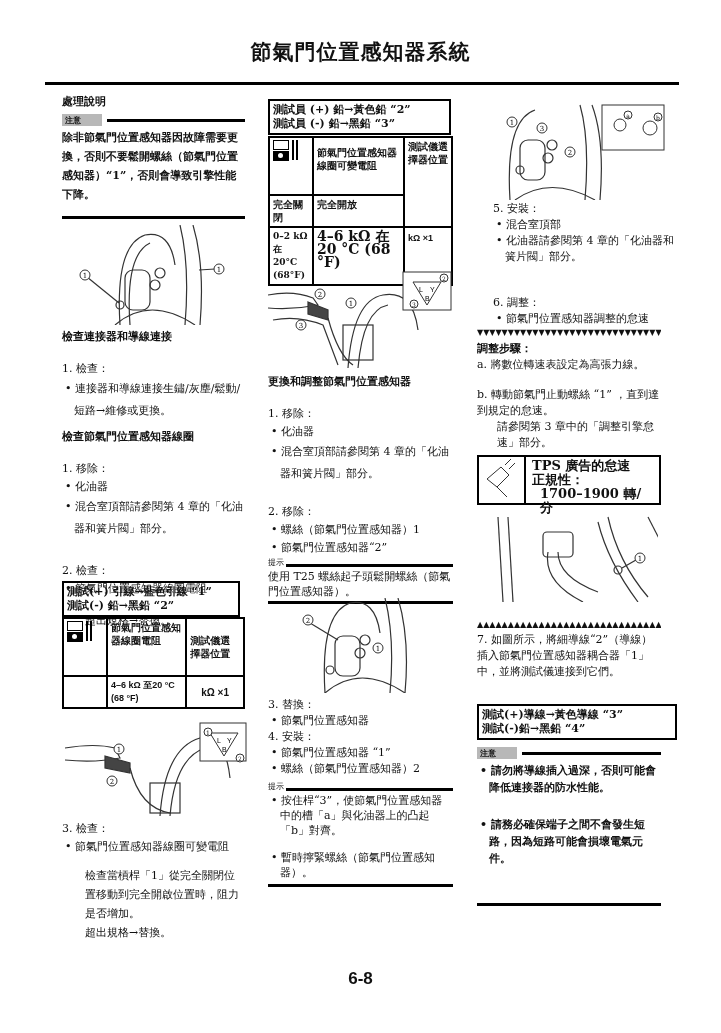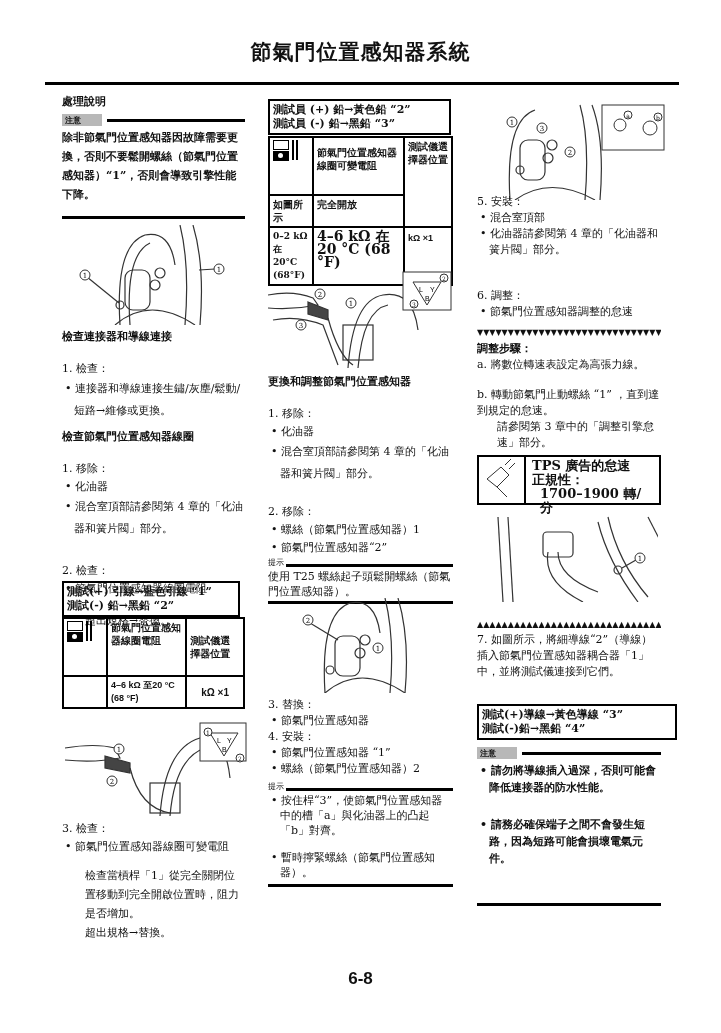--- a/index.html
+++ b/index.html
@@ -168,21 +168,21 @@
               <div class="body"></div>
               <div class="dial"></div>
               <div class="p1"></div>
               <div class="p2"></div>
             </div>
       </td>
       <td class="bold" style="border-right:none;padding-top:8px;">節氣門位置感知器線圈可變電阻</td>
       <td class="bold" rowspan="2" style="width:40px;border-left:2px solid #000;">測試儀選擇器位置</td>
     </tr>
     <tr style="height:14px;">
-      <td class="bold" style="border-right:none;">如圖所示</td>
+      <td class="bold" style="border-right:none;">完全關閉</td>
       <td class="bold">完全開放</td>
     </tr>
     <tr style="height:40px;">
       <td class="bold" style="font-size:9px;border-right:1px solid #000;">0–2 kΩ 在 20°C (68°F)</td>
       <td class="bold" style="font-size:14px;">4–6 kΩ 在 20 °C (68 °F)</td>
       <td class="bold" style="font-family:'Liberation Sans',sans-serif;font-size:9px;vertical-align:top;padding-top:4px;">kΩ ×1</td>
     </tr>
   </tbody>
     </table>
 </div>
@@ -282,21 +282,21 @@
   <circle cx="52" cy="28" r="5" fill="#fff" stroke="#333"></circle>
     <text x="52" y="31" font-size="7" text-anchor="middle">3</text>
   <circle cx="80" cy="52" r="5" fill="#fff" stroke="#333"></circle>
     <text x="80" y="55" font-size="7" text-anchor="middle">2</text>
   <circle cx="138" cy="15" r="4" fill="#fff" stroke="#333"></circle>
     <text x="138" y="18" font-size="6" text-anchor="middle">a</text>
   <circle cx="168" cy="17" r="4" fill="#fff" stroke="#333"></circle>
     <text x="168" y="20" font-size="6" text-anchor="middle">b</text>
 </svg>
 
-<div class="col col3" style="top:194px;line-height:16px;">
+<div class="col col3" style="top:201px;line-height:16px;margin-left:16px;">
   <div>5. 安裝：</div>
   <div class="item">混合室頂部</div>
   <div class="item">化油器請參閱第 4 章的「化油器和簧片閥」部分。</div>
   <div style="margin-top:30px;">6. 調整：</div>
   <div class="item">節氣門位置感知器調整的怠速</div>
 </div>
 
 <div class="abs tri-row" style="left:477px;top:328px;width:184px;">▼▼▼▼▼▼▼▼▼▼▼▼▼▼▼▼▼▼▼▼▼▼▼▼▼▼▼▼▼▼</div>
 
 <div class="col col3" style="top:341px;line-height:16px;">

